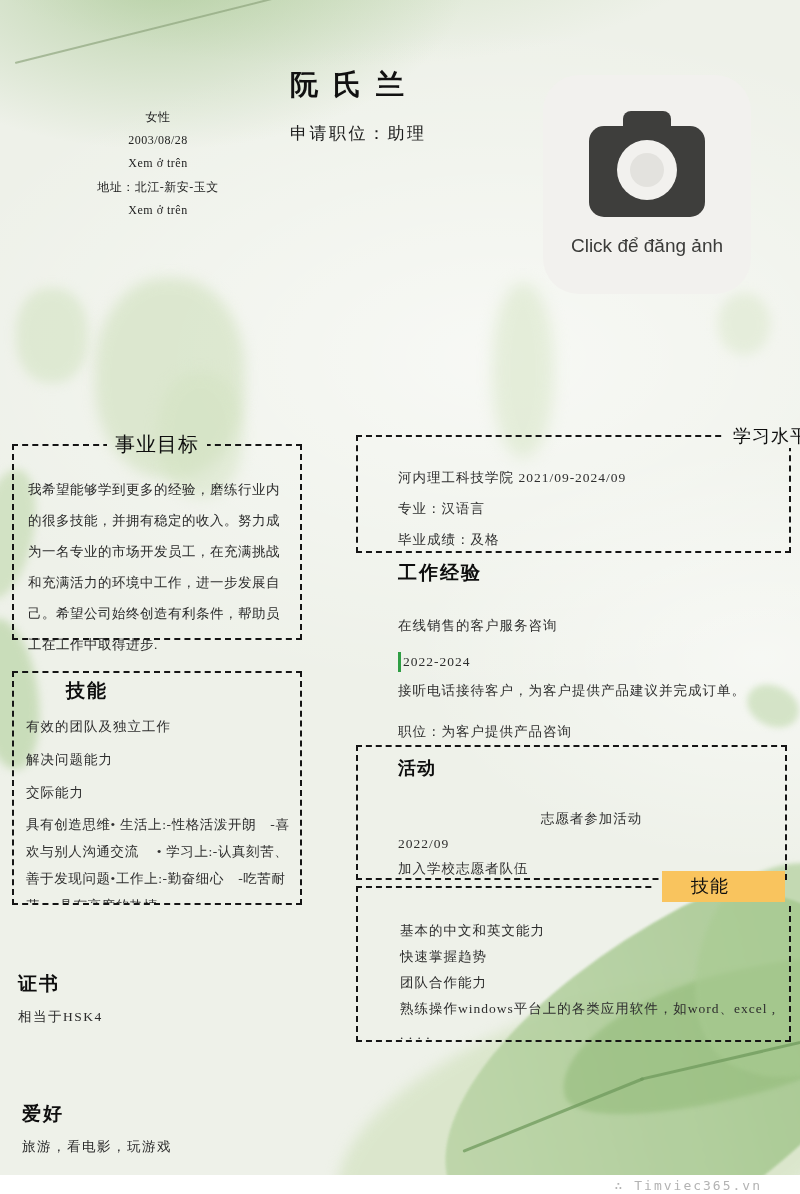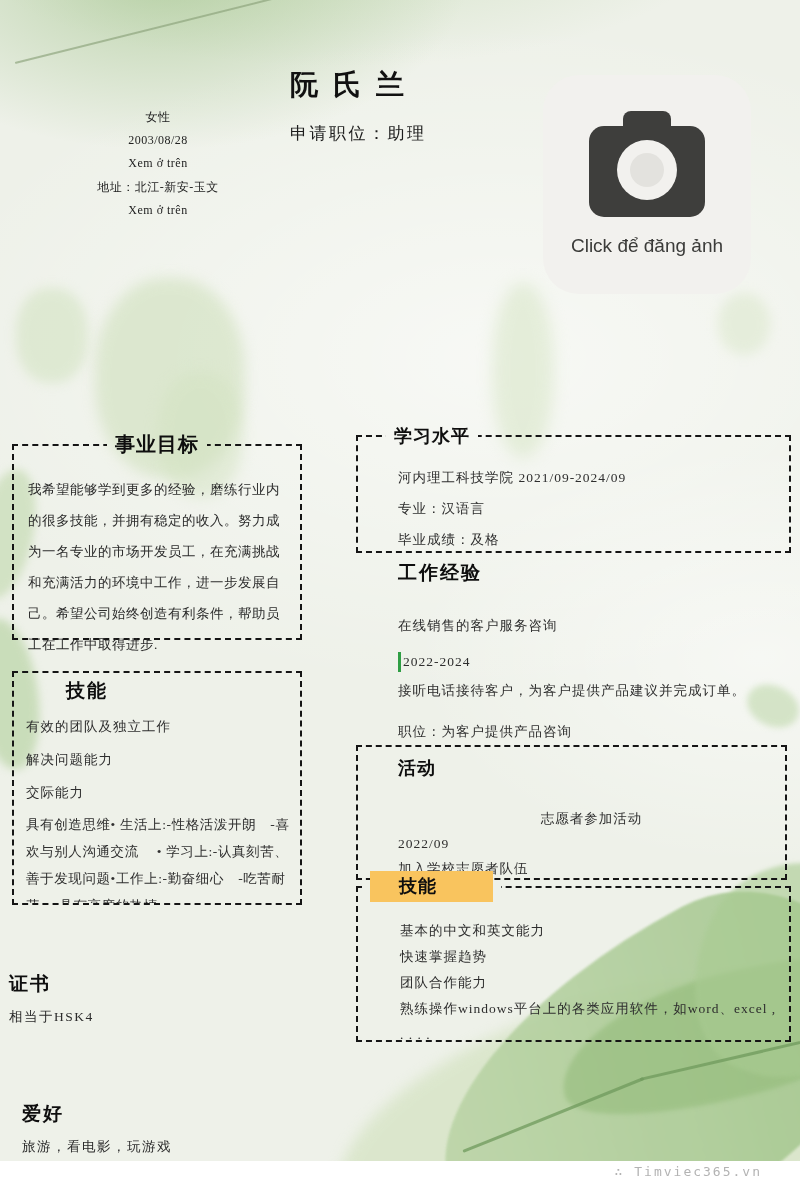--- a/index.html
+++ b/index.html
@@ -54,21 +54,21 @@
 
   
   .photo-box { left:543px; top:75px; width:208px; height:219px; background:#f2f1ee;
                border-radius:36px; text-align:center; cursor:pointer; }
   .photo-box svg { margin-top:30px; }
   .photo-label { margin-top:12px; font-family:"Liberation Sans", sans-serif;
                  font-size:19px; color:#3b3b39; }
 
   
   fieldset.box { position:absolute; z-index:2; min-width:0; border:2px dashed #151515; background:transparent; }
-  fieldset.box legend { font-weight:bold; color:#0e0e0e; padding:0 8px; }
+  fieldset.box legend { font-weight:normal; color:#0e0e0e; padding:0 8px;text-align:right; }
   .box-career { left:12px; top:431px; width:290px; height:209px; }
   .box-career legend { margin:0 auto; font-size:20px; letter-spacing:1px; }
   .box-career p { padding:16px 12px 0 14px; font-size:13.5px; line-height:31px; letter-spacing:.5px; color:#2b2b2b; }
   .box-edu { left:356px; top:424px; width:435px; height:129px; }
   .box-edu legend { margin-left:28px; font-size:18px; letter-spacing:1px; }
   .box-edu .line { margin:0 0 0 40px; font-size:13.5px; line-height:31px; letter-spacing:1px; }
   .box-edu .pad { padding-top:14px; }
   .box-skills2 { left:356px; top:871px; width:435px; height:171px; }
   .box-skills2 legend { margin-left:4px; padding:0; font-size:18px; }
   .box-skills2 legend span { display:inline-block; background:#f9c45e; padding:3px 56px 4px 29px; letter-spacing:1px; }
@@ -89,26 +89,26 @@
   .box-skills1 p { margin:2px 10px 0 12px; font-size:13.5px; line-height:27px; letter-spacing:.6px; }
 
   
   .work-section { left:398px; top:560px; width:393px; }
   .work-section h2 { font-size:19px; letter-spacing:2px; color:#0e0e0e; margin-bottom:30px; }
   .work-section .line { font-size:13.5px; line-height:20px; letter-spacing:1px; }
   .work-period { margin-top:16px; border-left:3px solid #2f9e44; padding-left:2px; }
   .work-desc { margin-top:9px; }
   .work-role { margin-top:21px; }
 
-  .cert-section { left:9px; top:971px; }
+  .cert-section { left:18px; top:971px; }
   .hobby-section { left:22px; top:1101px; }
   .cert-section h2, .hobby-section h2 { font-size:19px; letter-spacing:2px; color:#0e0e0e; }
   .cert-section p, .hobby-section p { margin-top:11px; font-size:13.5px; letter-spacing:1.5px; color:#2b2b2b; }
 
-  .bottom-bar { left:0; bottom:0; width:800px; height:33px; background:#ffffff; z-index:3;padding-left:16px; }
+  .bottom-bar { left:0; bottom:0; width:800px; height:19px; background:#ffffff; z-index:3;padding-left:16px; }
   .watermark { position:absolute; right:38px; top:3px; font-family:"DejaVu Sans Mono", monospace;
                font-size:13px; letter-spacing:2px; color:#b3b3b3; }
 </style>
 </head>
 <body>
 
 <div class="page">
 
   <div class="decor d-line"></div>
   <div class="decor d-blobA"></div>

